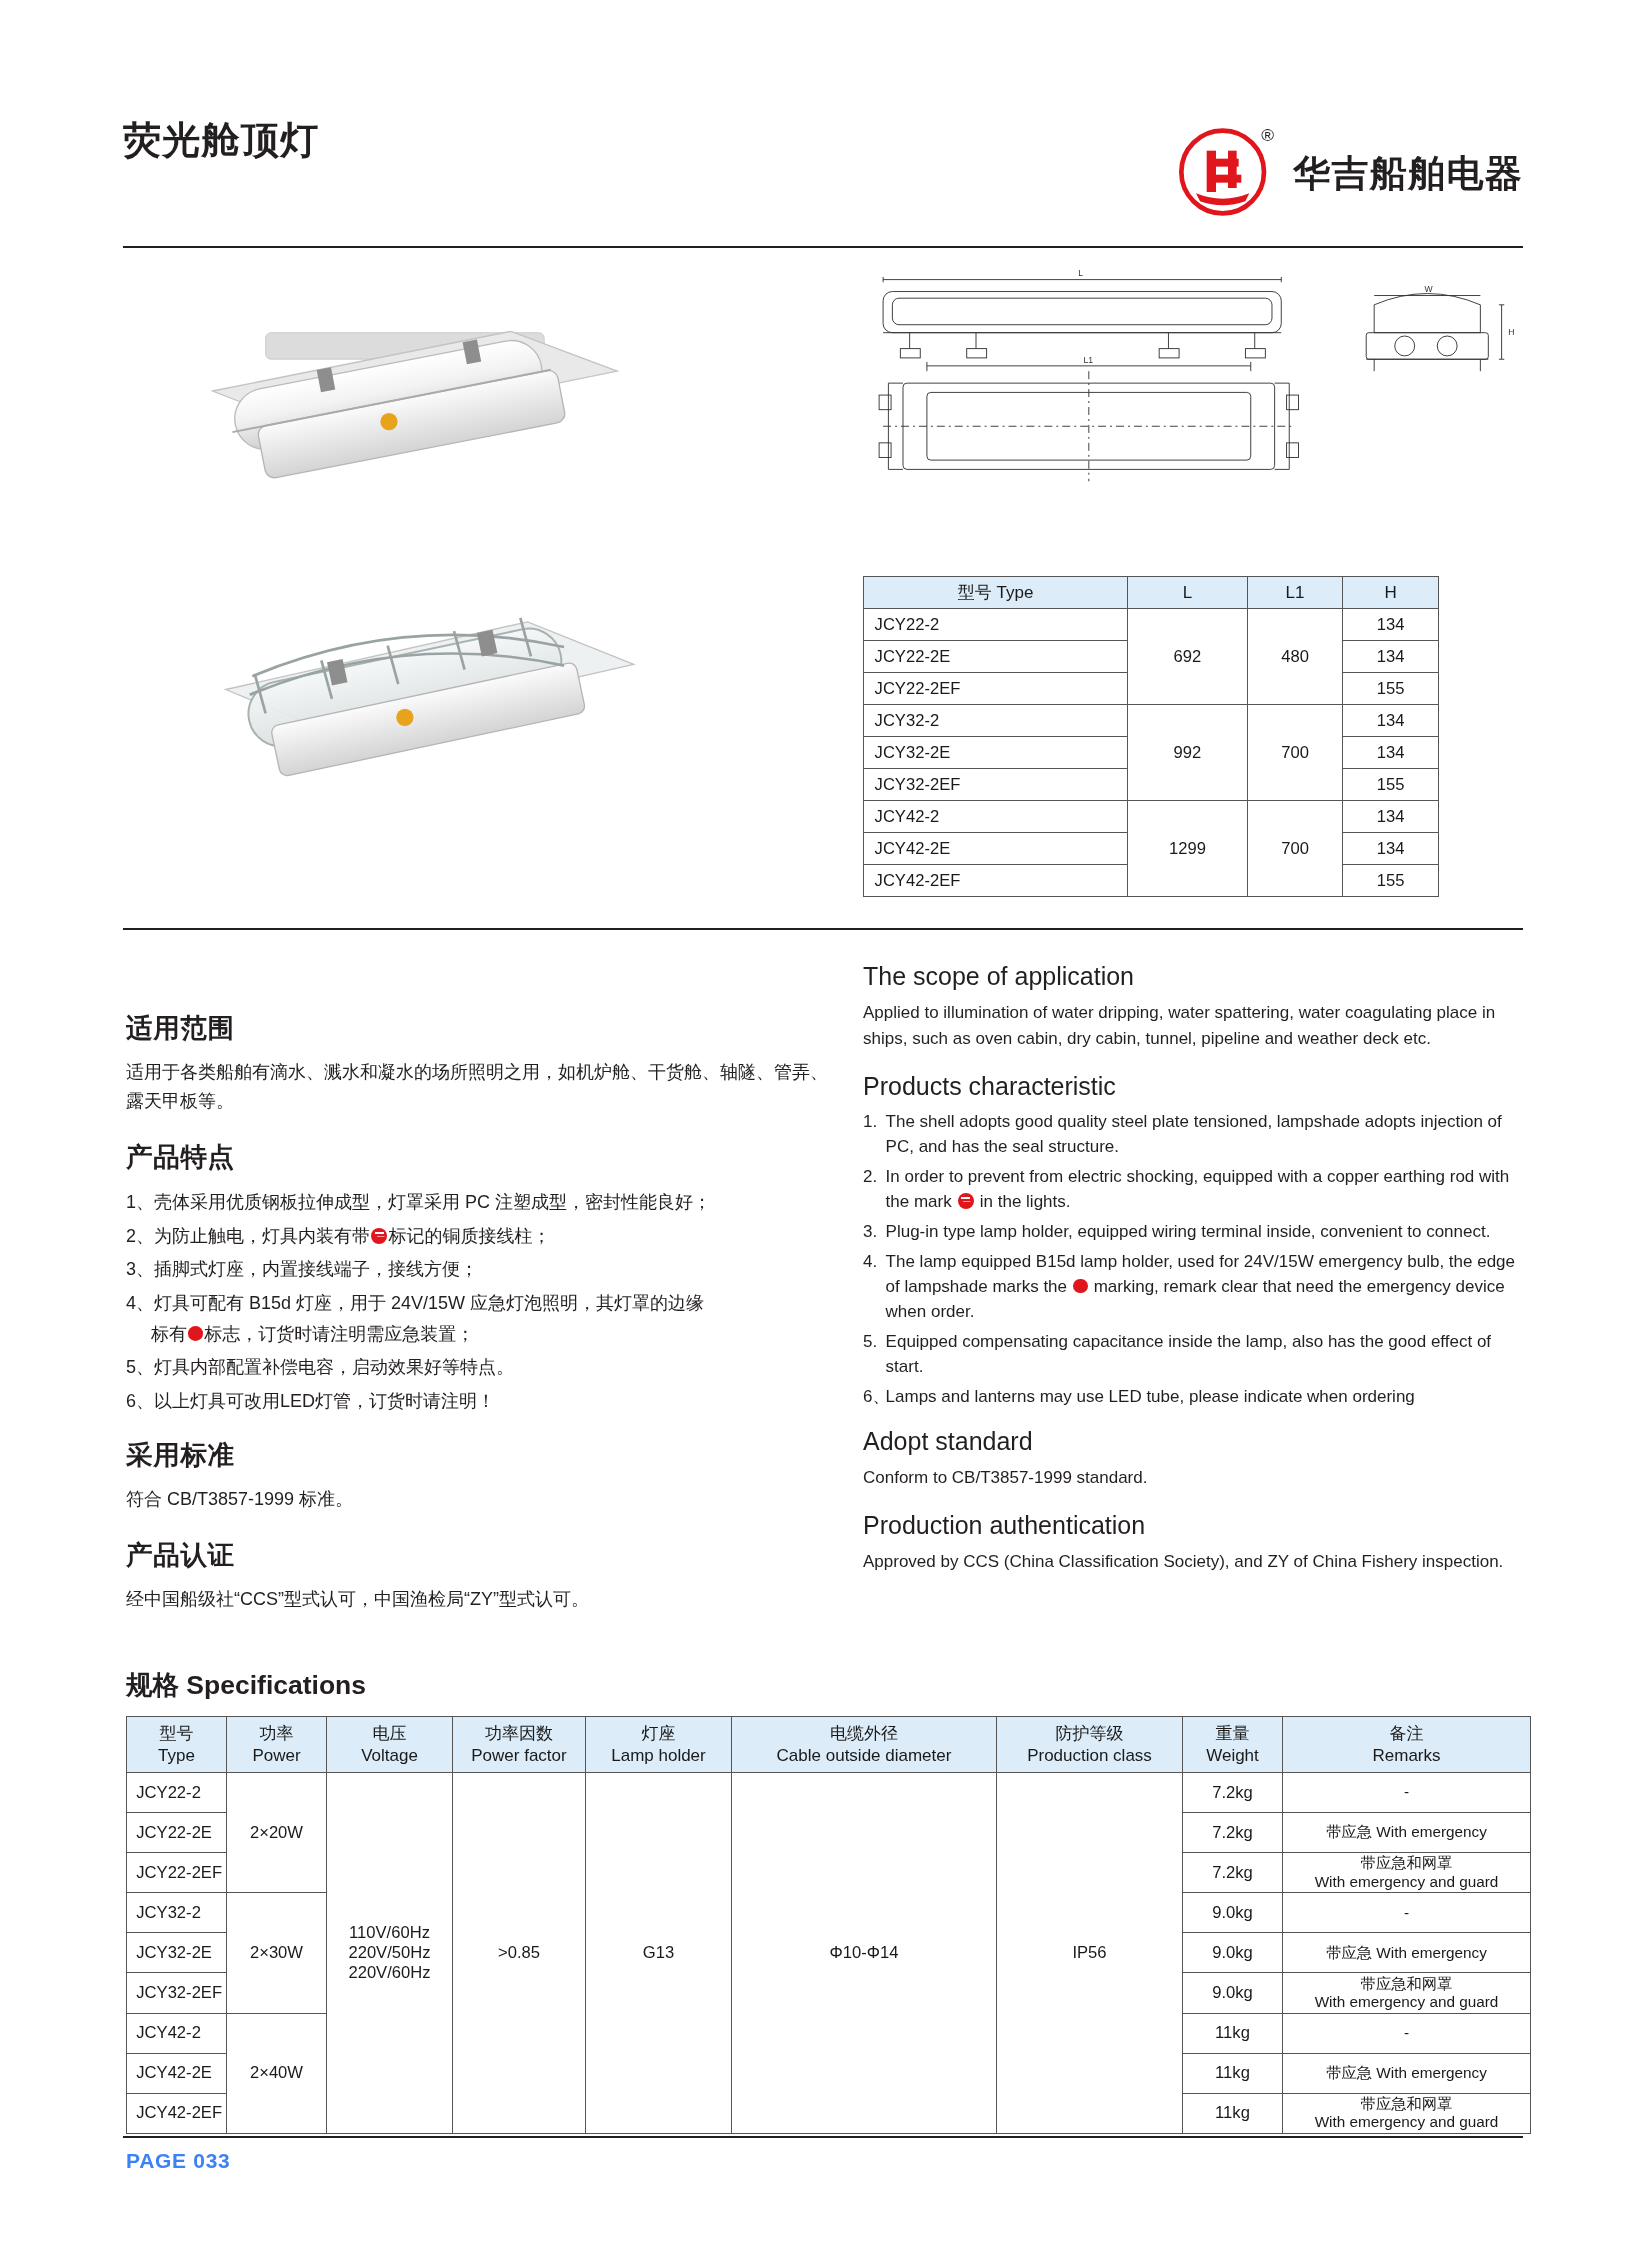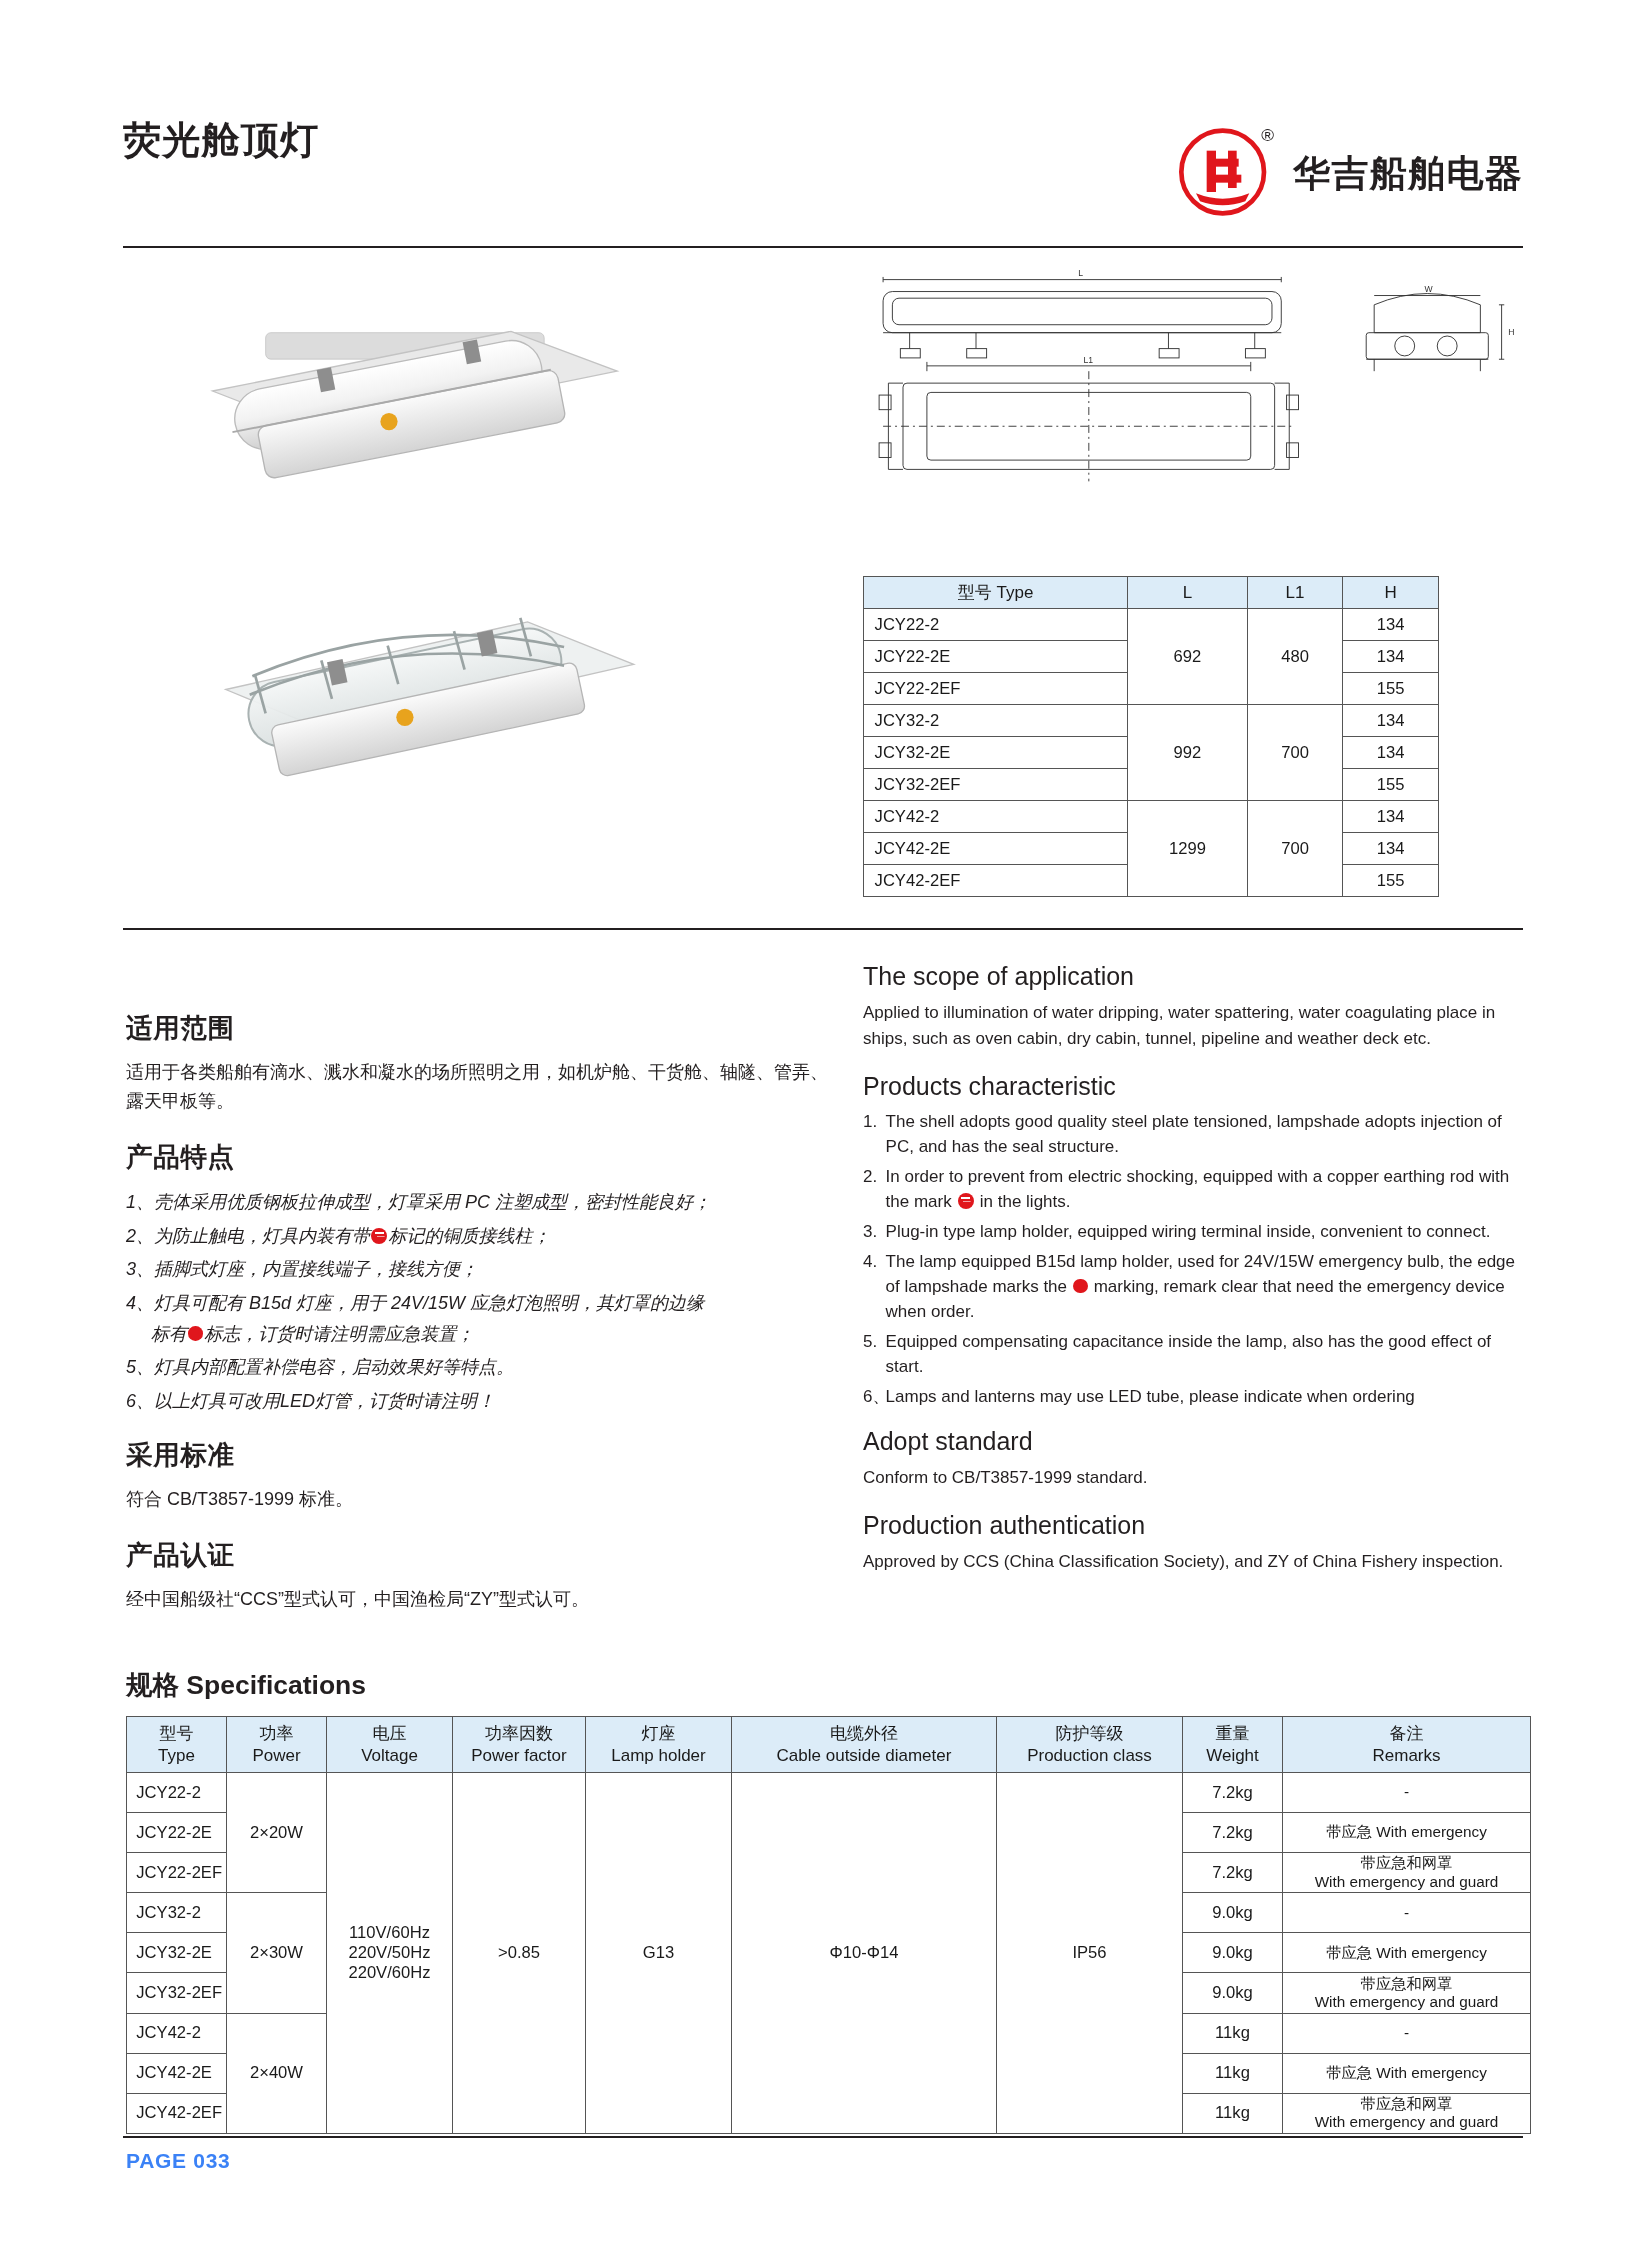--- a/index.html
+++ b/index.html
@@ -136,21 +136,20 @@
     margin: 0 0 20px 0;
     color: #231f20;
   }
   ol.list-cn {
     list-style: none;
     margin: 0 0 20px 0;
     padding: 0;
     font-size: 18px;
     line-height: 1.72;
     color: #231f20;
-    font-style: italic;
   }
   ol.list-cn li { margin-bottom: 2.7px; }
   ol.list-en {
     list-style: none;
     margin: 0 0 17px 0;
     padding: 0;
     font-size: 17px;
     line-height: 1.46;
     color: #231f20;
   }

